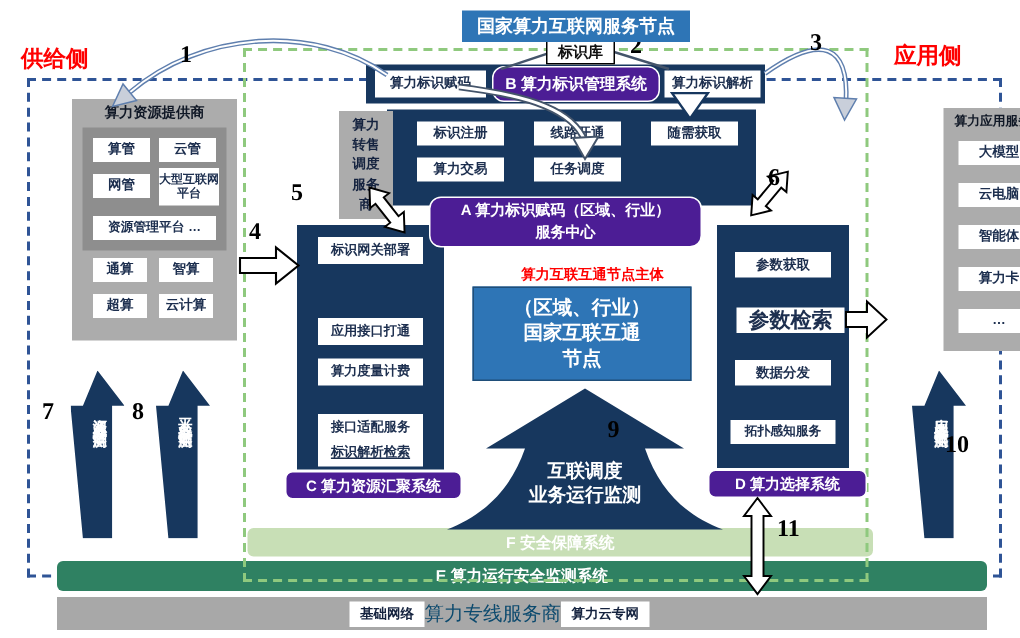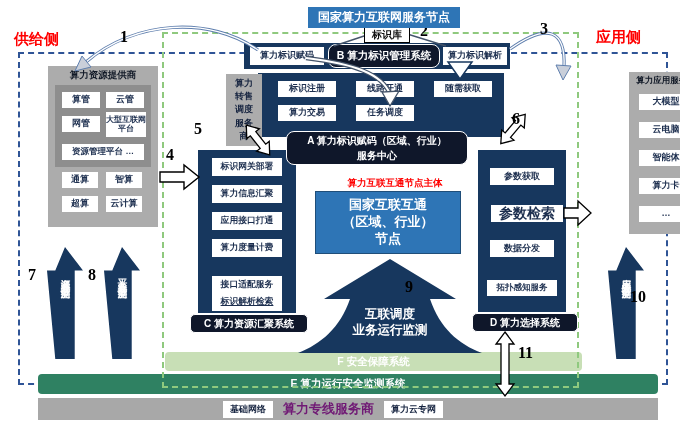--- a/index.html
+++ b/index.html
@@ -13,43 +13,43 @@
   .title-box{left:308px;top:7px;width:152px;height:21px;background:#2E75B6;color:#fff;font-weight:bold;
              font-size:12px;display:flex;align-items:center;justify-content:center;z-index:50;}
   .taglib{left:364px;top:27px;width:46px;height:16px;background:#fff;border:1.5px solid #000;box-sizing:border-box;
           font-size:10px;font-weight:bold;color:#111;display:flex;align-items:center;justify-content:center;z-index:42;}
   .side-label{font-size:15px;font-weight:bold;color:#FF0000;z-index:30;}
   
   .wbox{position:absolute;background:#fff;color:#1d2f4f;font-weight:bold;display:flex;align-items:center;
         justify-content:center;text-align:center;line-height:1.1;}
   
   .navy{position:absolute;background:#17375E;z-index:10;}
-  .green-label{position:absolute;background:#0f172a;border:1.5px solid #fff;box-sizing:border-box;color:#fff;
+  .green-label{position:absolute;background:#4c1d95;border:1.5px solid #fff;box-sizing:border-box;color:#fff;
                font-weight:bold;display:flex;flex-direction:column;align-items:center;justify-content:center;
                text-align:center;z-index:15;border-radius:6px;}
   
   .panel{position:absolute;background:#ACACAC;z-index:5;}
   .panel-head{position:absolute;left:0;right:0;top:3px;text-align:center;font-weight:bold;color:#101826;}
   .inner-dark{position:absolute;background:#8E8E8E;}
   
   .varrow{position:absolute;width:36px;height:112px;background:#17375E;z-index:20;
           clip-path:polygon(50% 0,100% 21%,77% 21%,77% 100%,23% 100%,0 21%,23% 21%);}
   .varrow span{position:absolute;left:50%;transform:translateX(-50%);top:24px;writing-mode:vertical-rl;
                text-orientation:upright;color:#fff;font-size:9.5px;font-weight:bold;letter-spacing:1.5px;}
   .num{position:absolute;font-family:"Liberation Serif",serif;font-weight:bold;font-size:16px;color:#000;z-index:45;}
   
   .fbar{left:165px;top:352px;width:417px;height:19px;background:#C8DFB6;border-radius:4px;color:#fff;
         font-weight:bold;font-size:10.5px;display:flex;align-items:center;justify-content:center;z-index:4;}
   .ebar{left:38px;top:374px;width:620px;height:20px;background:#2F8162;border-radius:4px;color:#fff;
         font-weight:bold;font-size:10.5px;display:flex;align-items:center;justify-content:center;z-index:4;}
   .graybar{left:38px;top:398px;width:620px;height:22px;background:#A8A8A8;z-index:4;}
-  .graybar-inner{position:absolute;left:175px;top:0;width:240px;height:22px;display:flex;gap:10px;
+  .graybar-inner{position:absolute;left:175px;top:0;width:240px;height:22px;display:flex;
                  align-items:center;justify-content:center;}
   .graybar .chip{background:#fff;color:#15233f;font-size:9px;font-weight:bold;padding:2px 7px;white-space:nowrap;}
-  .graybar .bigtxt{color:#701a75;font-size:13px;font-weight:bold;white-space:nowrap;}
+  .graybar .bigtxt{color:#0c4a6e;font-size:13px;font-weight:normal;white-space:nowrap;}
   .svg-layer{position:absolute;left:0;top:0;z-index:40;pointer-events:none;}
   .svg-mountain{position:absolute;left:0;top:0;z-index:8;pointer-events:none;}
   .monitor-txt{position:absolute;color:#fff;font-weight:bold;text-align:center;z-index:13;}
   .red-sub{position:absolute;color:#FF0000;font-weight:bold;font-size:9.5px;text-align:center;z-index:14;}
   .blue-node{position:absolute;left:315px;top:191px;width:146px;height:63px;background:#2E75B6;border:1px solid #1F4E79;
              box-sizing:border-box;color:#fff;font-weight:bold;font-size:13px;line-height:1.3;display:flex;
              flex-direction:column;align-items:center;justify-content:center;text-align:center;z-index:14;}
   .vert-gray{position:absolute;left:226px;top:74px;width:36px;height:72px;background:#ACACAC;z-index:11;
              display:flex;align-items:center;justify-content:center;}
   .vert-gray div{width:22px;font-size:9px;font-weight:bold;color:#15233f;line-height:1.45;text-align:center;word-break:break-all;}
@@ -83,40 +83,39 @@
     <div>A 算力标识赋码（区域、行业）</div>
     <div>服务中心</div>
   </div>
 
   <div class="vert-gray">
     <div>算力转售调度服务商</div>
   </div>
 
   <div class="navy" style="left:198px;top:150px;width:98px;height:163px;">
     <div class="wbox" style="left:14px;top:8px;width:70px;height:18px;font-size:8.8px;">标识网关部署</div>
-    <div class="wbox" style="left:14px;top:35px;width:70px;height:18px;font-size:8.8px;">算力信息汇聚</div>
     <div class="wbox" style="left:14px;top:62px;width:70px;height:18px;font-size:8.8px;">应用接口打通</div>
     <div class="wbox" style="left:14px;top:89px;width:70px;height:18px;font-size:8.8px;">算力度量计费</div>
     <div class="wbox" style="left:14px;top:126px;width:70px;height:18px;font-size:8.8px;">接口适配服务</div>
     <div class="wbox" style="left:14px;top:143px;width:70px;height:18px;font-size:8.8px;text-decoration:underline;">标识解析检索</div>
   </div>
   <div class="green-label" style="left:190px;top:314px;width:118px;height:19px;font-size:10px;border-radius:5px;">C 算力资源汇聚系统</div>
 
   <div class="navy" style="left:478px;top:150px;width:88px;height:162px;">
     <div class="wbox" style="left:12px;top:18px;width:64px;height:17px;font-size:9px;">参数获取</div>
     <div class="wbox" style="left:13px;top:55px;width:72px;height:17px;font-size:14px;">参数检索</div>
     <div class="wbox" style="left:12px;top:90px;width:64px;height:17px;font-size:9px;">数据分发</div>
     <div class="wbox" style="left:9px;top:130px;width:70px;height:16px;font-size:8.5px;">拓扑感知服务</div>
   </div>
   <div class="green-label" style="left:472px;top:313px;width:106px;height:19px;font-size:10px;border-radius:5px;">D 算力选择系统</div>
 
   <div class="red-sub" style="left:325px;top:177px;width:140px;">算力互联互通节点主体</div>
   <div class="blue-node">
+    <div>（区域、行业）</div>
     <div>国家互联互通</div>
-    <div>（区域、行业）</div>
     <div>节点</div>
   </div>
 
   <svg class="svg-mountain" width="680" height="425" viewBox="0 0 680 425">
     <path d="M390 259 L456 299 L430 299 C440 328 458 344 482 353 L298 353 C321 344 340 328 350 299 L324 299 Z" fill="#17375E"></path>
   </svg>
   <div class="monitor-txt" style="left:340px;top:306px;width:100px;font-size:12.5px;">互联调度</div>
   <div class="monitor-txt" style="left:322px;top:322px;width:136px;font-size:12.5px;">业务运行监测</div>
 
   <div class="panel" style="left:48px;top:66px;width:110px;height:161px;">

